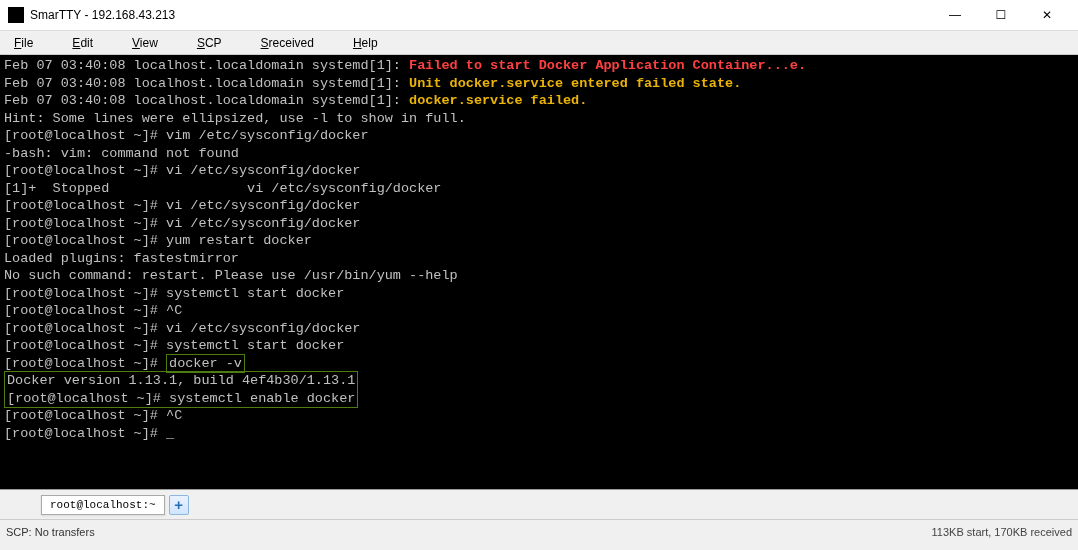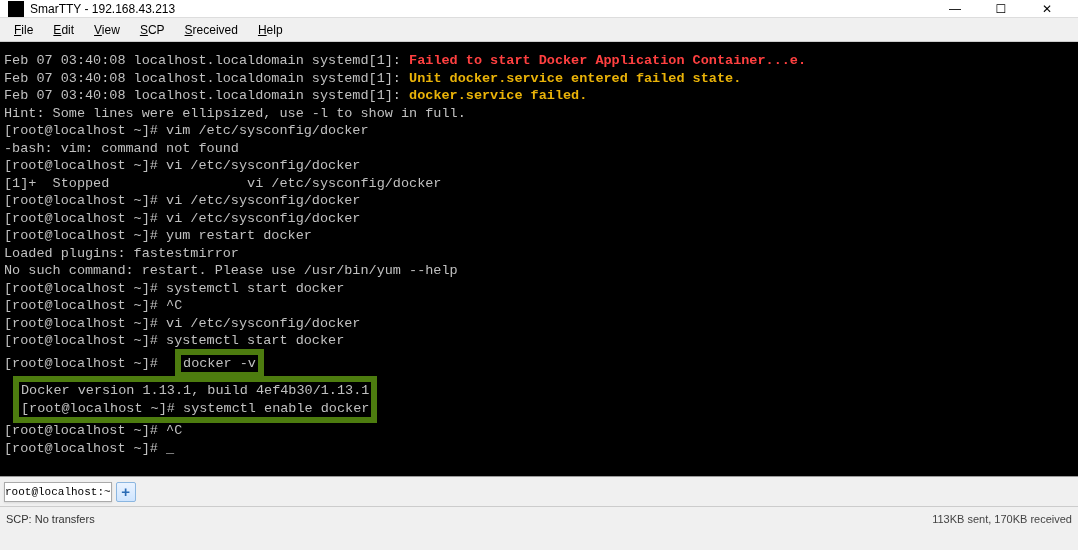--- a/index.html
+++ b/index.html
@@ -5,21 +5,21 @@
     * { margin: 0; padding: 0; box-sizing: border-box; }
     body {
       font-family: "Segoe UI", Tahoma, sans-serif;
       font-size: 12px;
       background: #f0f0f0;
       width: 1078px;
       height: 550px;
       overflow: hidden;
     }
     .titlebar {
-      height: 18px;
+      height: 31px;
       background: #fff;
       border-bottom: 1px solid #ddd;
       display: flex;
       align-items: center;
       padding: 0 8px;
       justify-content: space-between;
     }
     .titlebar-left {
       display: flex;
       align-items: center;
@@ -39,70 +39,72 @@
       font-size: 12px;
       color: #000;
     }
     .menubar {
       height: 24px;
       background: #f0f0f0;
       display: flex;
       align-items: center;
       padding: 0 4px;
       border-bottom: 1px solid #ccc;
+      gap: 19px;
     }
     .menu-item {
       padding: 3px 10px;
       cursor: pointer;
       font-size: 12px;
       color: #000;
     }
     .menu-item .ul { text-decoration: underline; }
     .terminal-area {
       background: #000;
       color: #c0c0c0;
       font-family: "Consolas", "Courier New", monospace;
       font-size: 13.5px;
       line-height: 17.5px;
-      padding: 10px 4px;
+      padding: 2px 4px;
       height: 434px;
       overflow-y: auto;
       position: relative;
       white-space: pre;
     }
     .terminal-area::-webkit-scrollbar { width: 16px; }
     .terminal-area::-webkit-scrollbar-track { background: #f0f0f0; }
     .terminal-area::-webkit-scrollbar-thumb { background: #c0c0c0; border: 1px solid #a0a0a0; }
     .t-white { color: #eab308; }
     .t-grey { color: #c0c0c0; }
     .t-red { color: #ff4040; font-weight: bold; }
     .t-bold { font-weight: bold; }
     .red-box {
-      border: 6px solid #4d7c0f;
+      border: 1px solid #4d7c0f;
       display: inline-block;
       padding: 0 2px;
-      margin: -1px 9px;
+      margin: -1px 0;
     }
     .tabbar {
       height: 30px;
       background: #f0f0f0;
       display: flex;
       align-items: center;
       padding: 0 4px;
       gap: 4px;
       border-top: 1px solid #999;
     }
     .tab {
       background: #fff;
       border: 1px solid #aaa;
-      padding: 3px 0;
+      padding: 3px 8px;
       font-family: "Courier New", monospace;
       font-size: 11px;
       cursor: pointer;
       box-shadow: 0 1px 2px rgba(0,0,0,0.1);
+      margin-left: 37px;
     }
     .tab-plus {
       width: 20px; height: 20px;
       background: linear-gradient(#eaf3ff,#cfe5ff);
       border: 1px solid #8bb6e0;
       display: flex; align-items: center; justify-content: center;
       color: #2a6bb5;
       font-weight: bold;
       font-size: 15px;
       cursor: pointer;
@@ -147,14 +149,14 @@
 
 <div class="terminal-area" id="terminal"><div><span class="t-grey">Feb 07 03:40:08 localhost.localdomain systemd[1]: </span><span class="t-red">Failed to start Docker Application Container...e.</span></div><div><span class="t-grey">Feb 07 03:40:08 localhost.localdomain systemd[1]: </span><span class="t-white t-bold">Unit docker.service entered failed state.</span></div><div><span class="t-grey">Feb 07 03:40:08 localhost.localdomain systemd[1]: </span><span class="t-white t-bold">docker.service failed.</span></div><div><span class="t-grey">Hint: Some lines were ellipsized, use -l to show in full.</span></div><div><span class="t-grey">[root@localhost ~]# vim /etc/sysconfig/docker</span></div><div><span class="t-grey">-bash: vim: command not found</span></div><div><span class="t-grey">[root@localhost ~]# vi /etc/sysconfig/docker</span></div><div><span class="t-grey"></span></div><div><span class="t-grey">[1]+  Stopped                 vi /etc/sysconfig/docker</span></div><div><span class="t-grey">[root@localhost ~]# vi /etc/sysconfig/docker</span></div><div><span class="t-grey">[root@localhost ~]# vi /etc/sysconfig/docker</span></div><div><span class="t-grey">[root@localhost ~]# yum restart docker</span></div><div><span class="t-grey">Loaded plugins: fastestmirror</span></div><div><span class="t-grey">No such command: restart. Please use /usr/bin/yum --help</span></div><div><span class="t-grey">[root@localhost ~]# systemctl start docker</span></div><div><span class="t-grey">[root@localhost ~]# ^C</span></div><div><span class="t-grey">[root@localhost ~]# vi /etc/sysconfig/docker</span></div><div><span class="t-grey">[root@localhost ~]# systemctl start docker</span></div><div><span class="t-grey">[root@localhost ~]# </span><span class="red-box"><span class="t-grey">docker -v</span></span></div><span class="red-box" style="display: block; width: fit-content;"><div class="t-grey">Docker version 1.13.1, build 4ef4b30/1.13.1</div><div><span class="t-grey">[root@localhost ~]# </span><span class="t-grey">systemctl enable docker</span></div></span><div><span class="t-grey">[root@localhost ~]# ^C</span></div><div><span class="t-grey">[root@localhost ~]# </span><span class="t-grey">_</span></div></div>
 
 <div class="tabbar">
   <div class="tab">root@localhost:~</div>
   <div class="tab-plus">+</div>
 </div>
 
 <div class="statusbar">
   <span>SCP: No transfers</span>
-  <span class="right">113KB sent, 170KB received</span>
+  <span class="right">113KB start, 170KB received</span>
 </div>
 
 </body></html>

